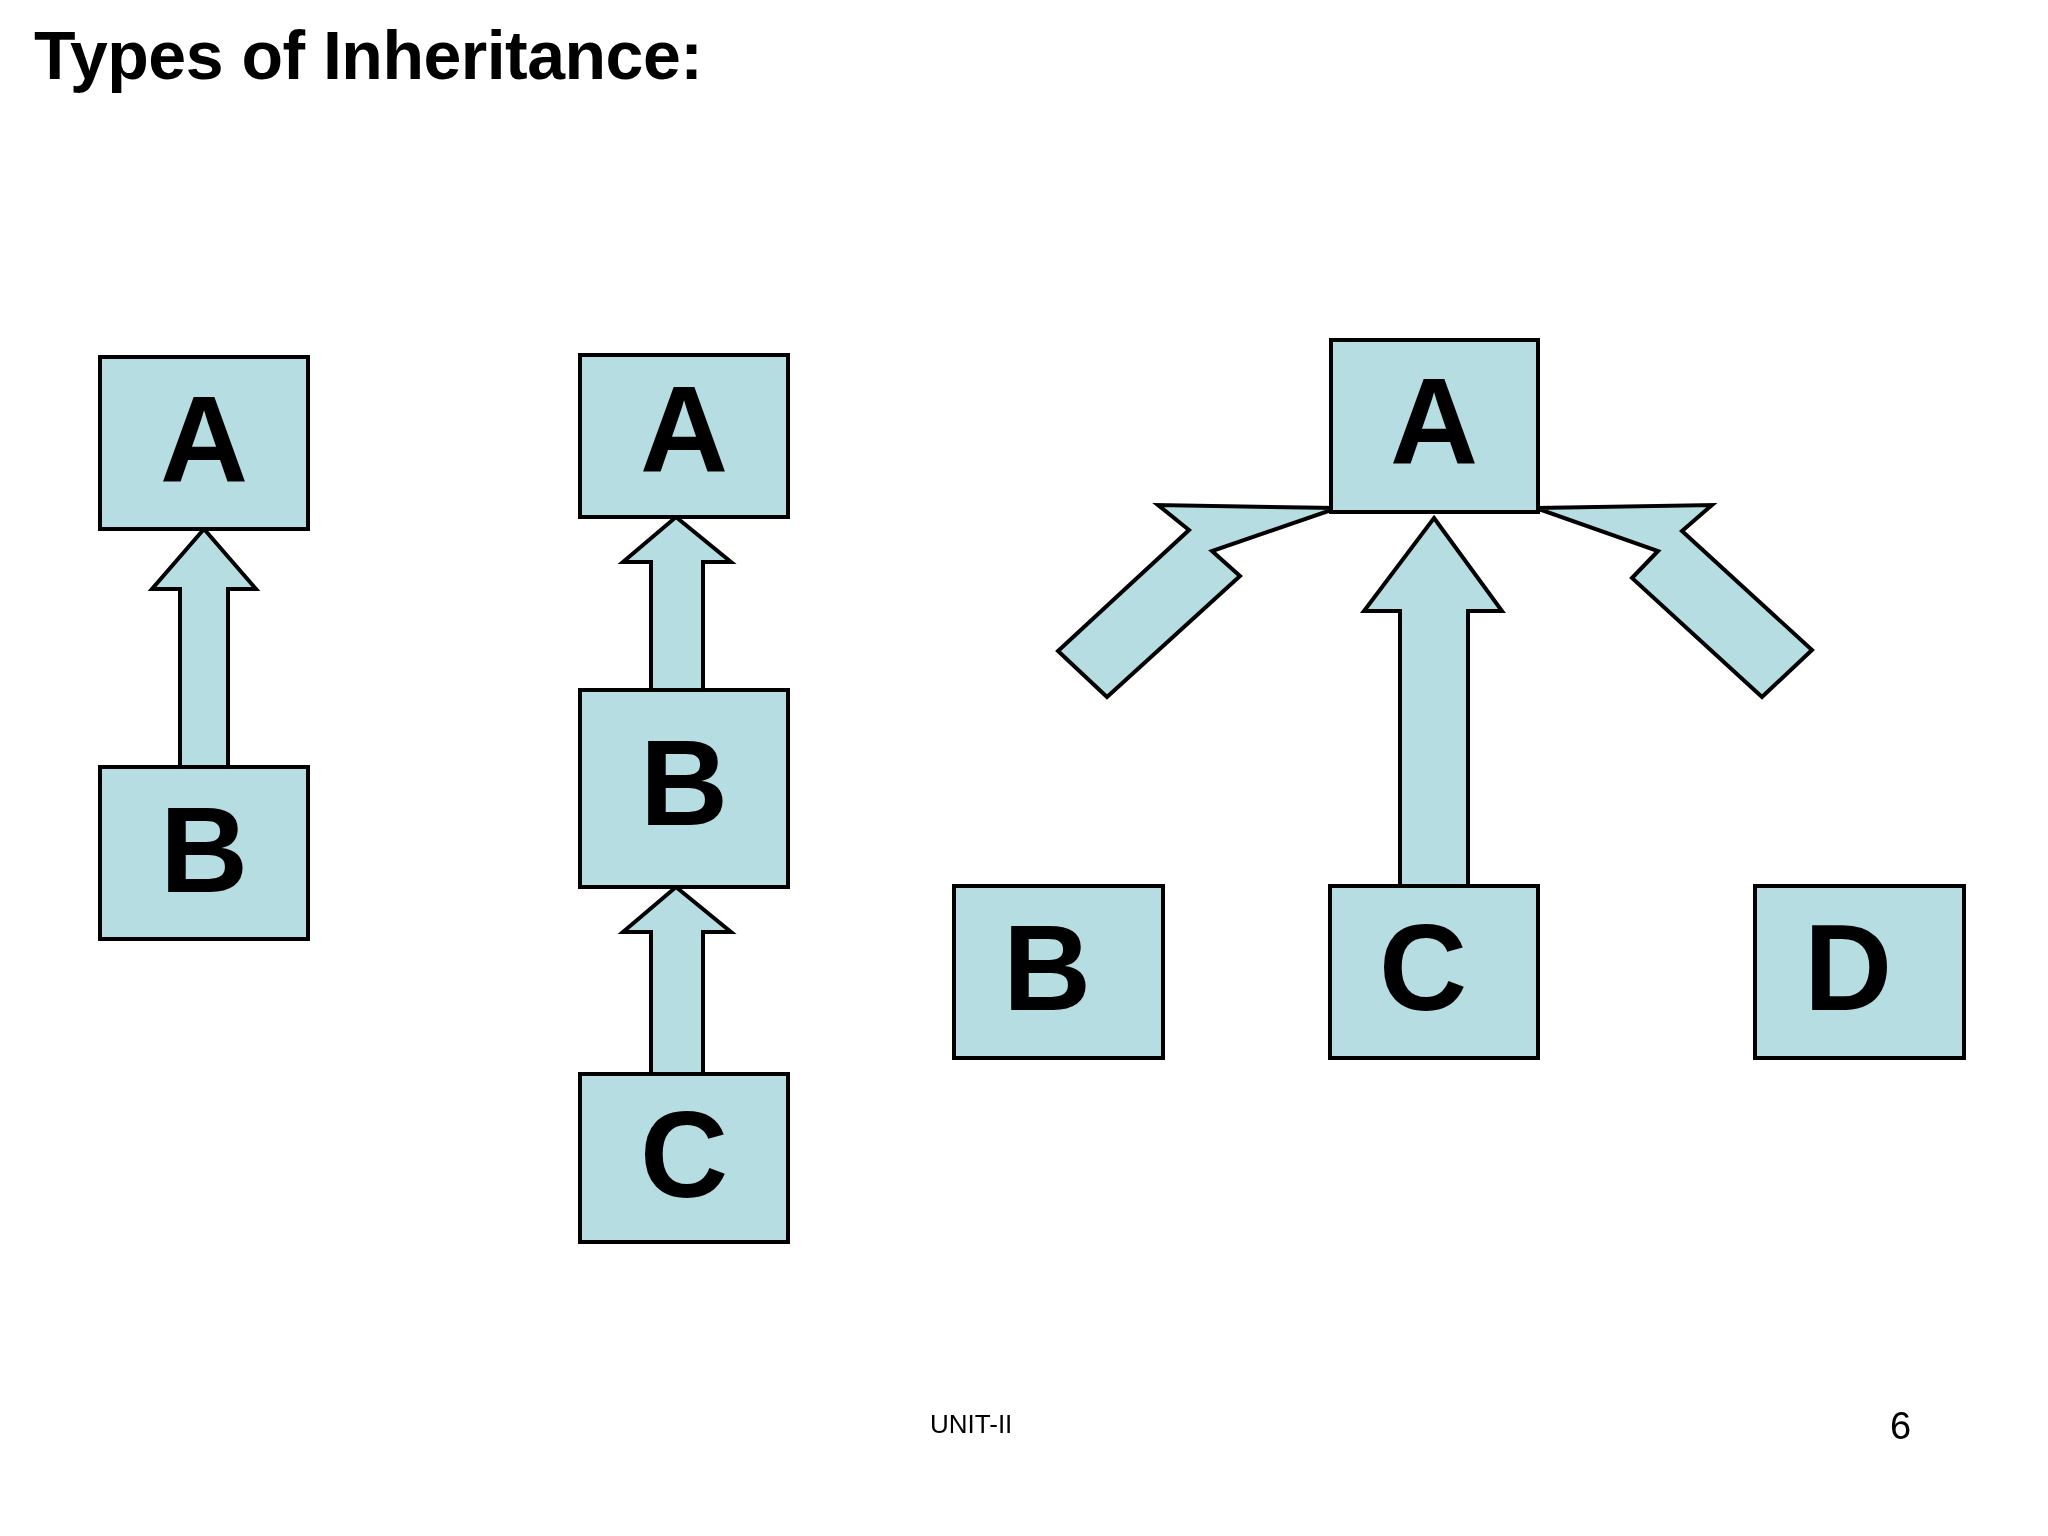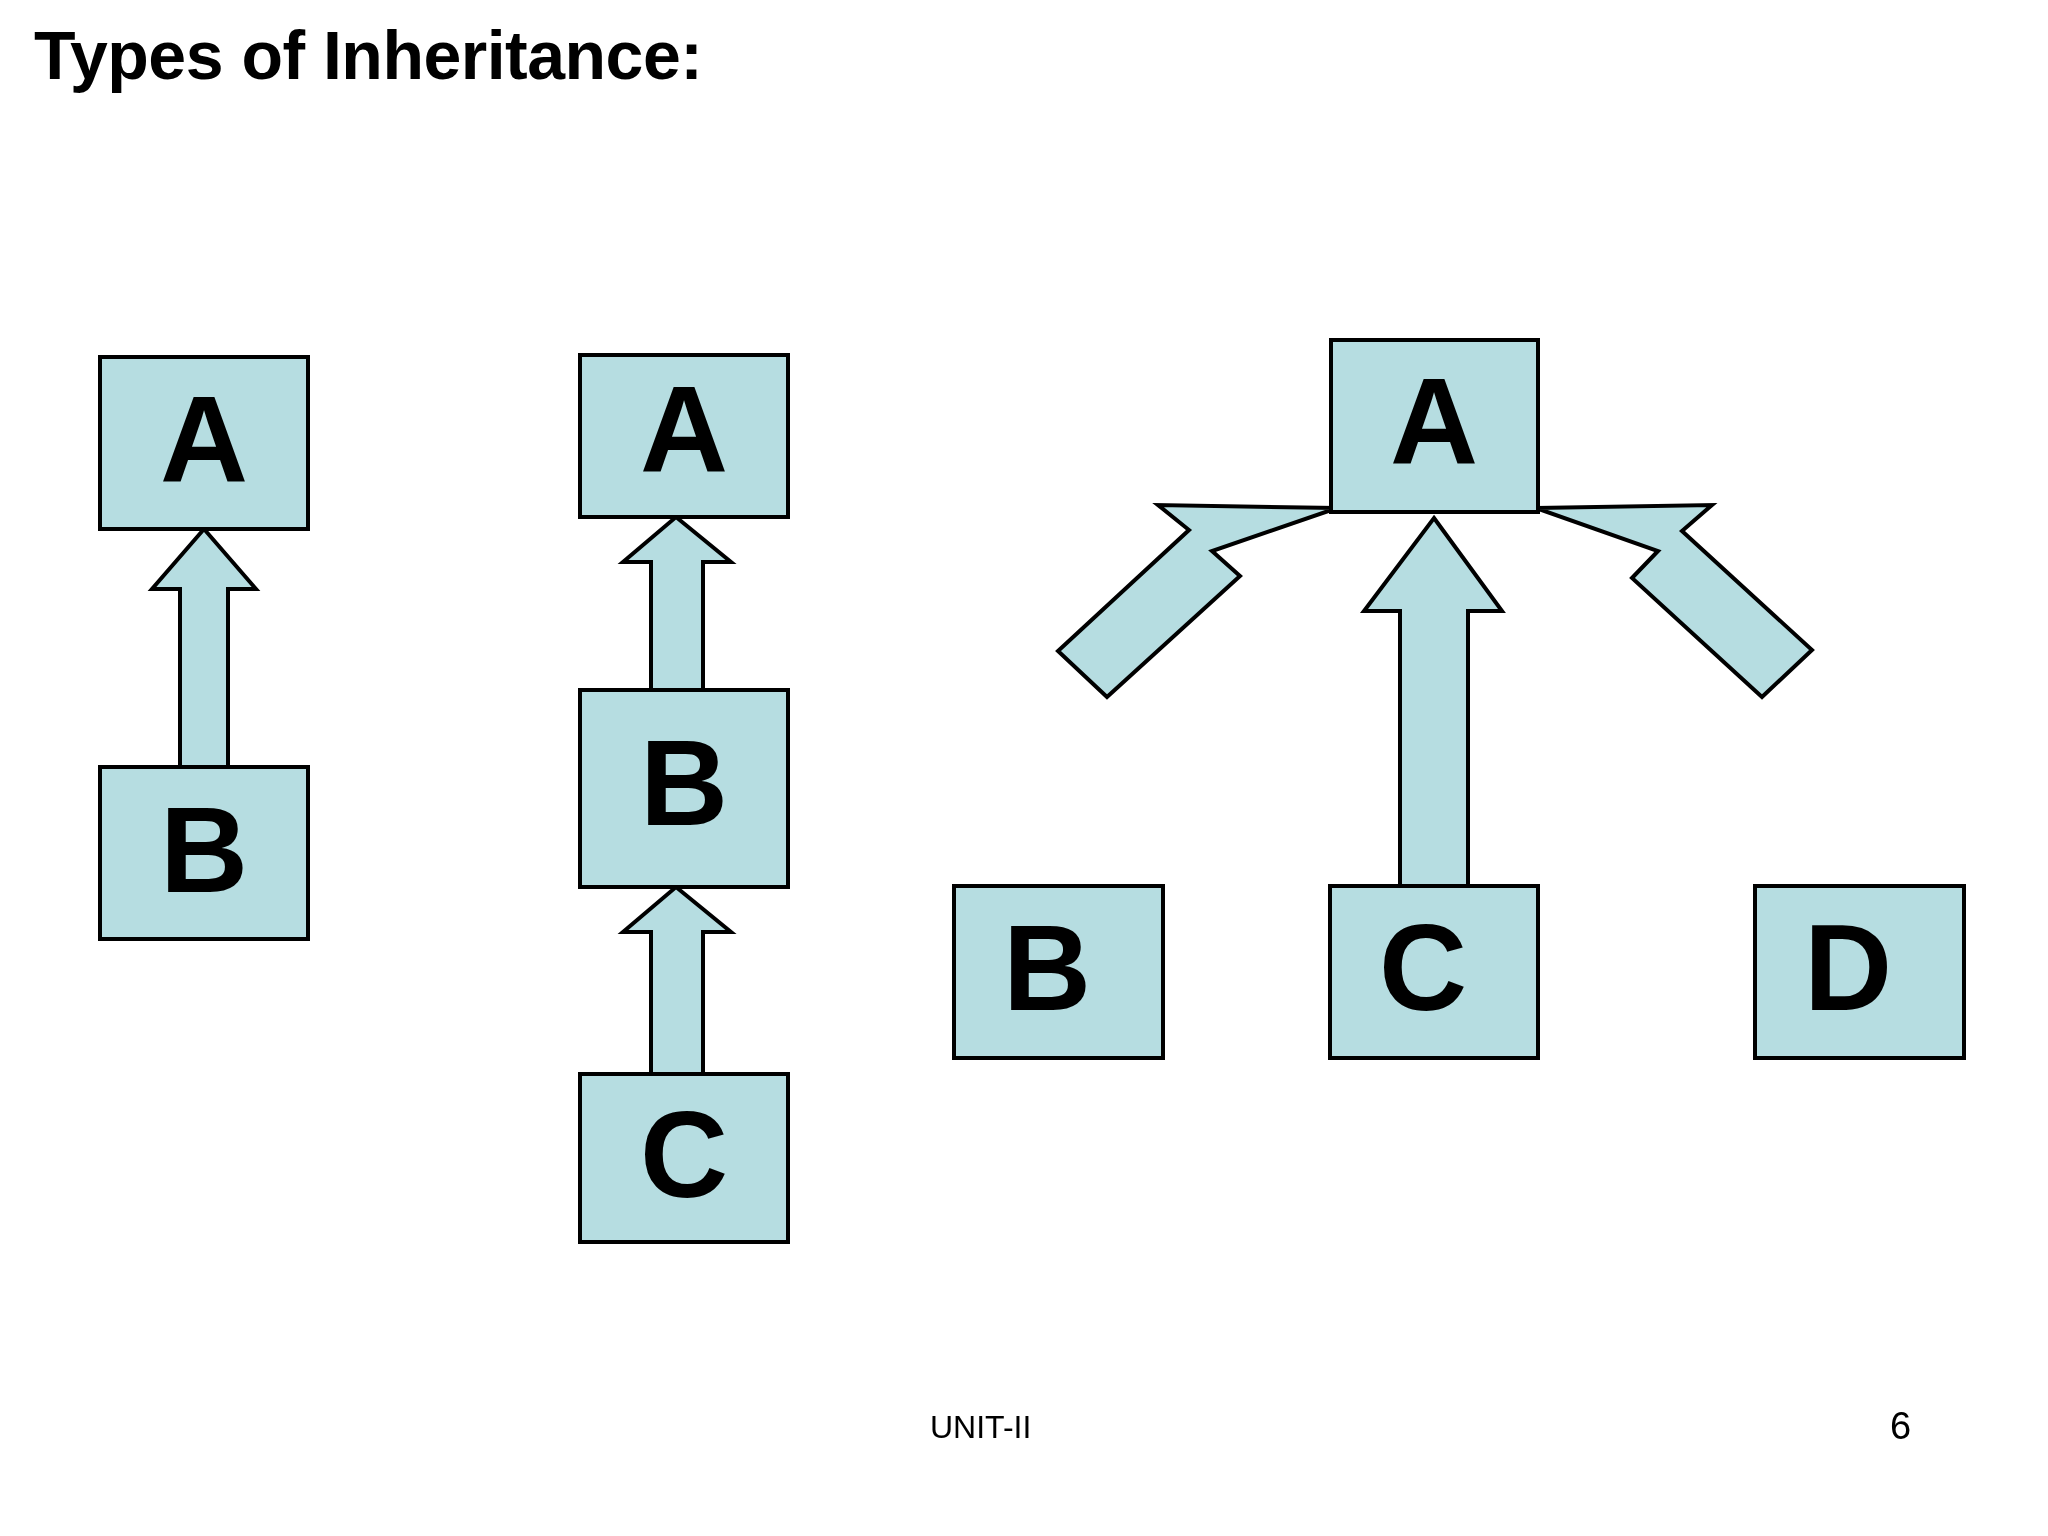--- a/index.html
+++ b/index.html
@@ -54,21 +54,21 @@
     fill: #000000;
     text-anchor: middle;
     dominant-baseline: middle;
   }
 
   
   #footer-unit {
     position: absolute;
     left: 930px;
     top: 1409px;
-    font-size: 32px;
+    font-size: 26px;
     color: #000000;
     font-family: "Liberation Sans", sans-serif;
   }
   #footer-page-number {
     position: absolute;
     left: 1890px;
     top: 1405px;
     font-size: 38px;
     color: #000000;
     font-family: "Liberation Sans", sans-serif;

